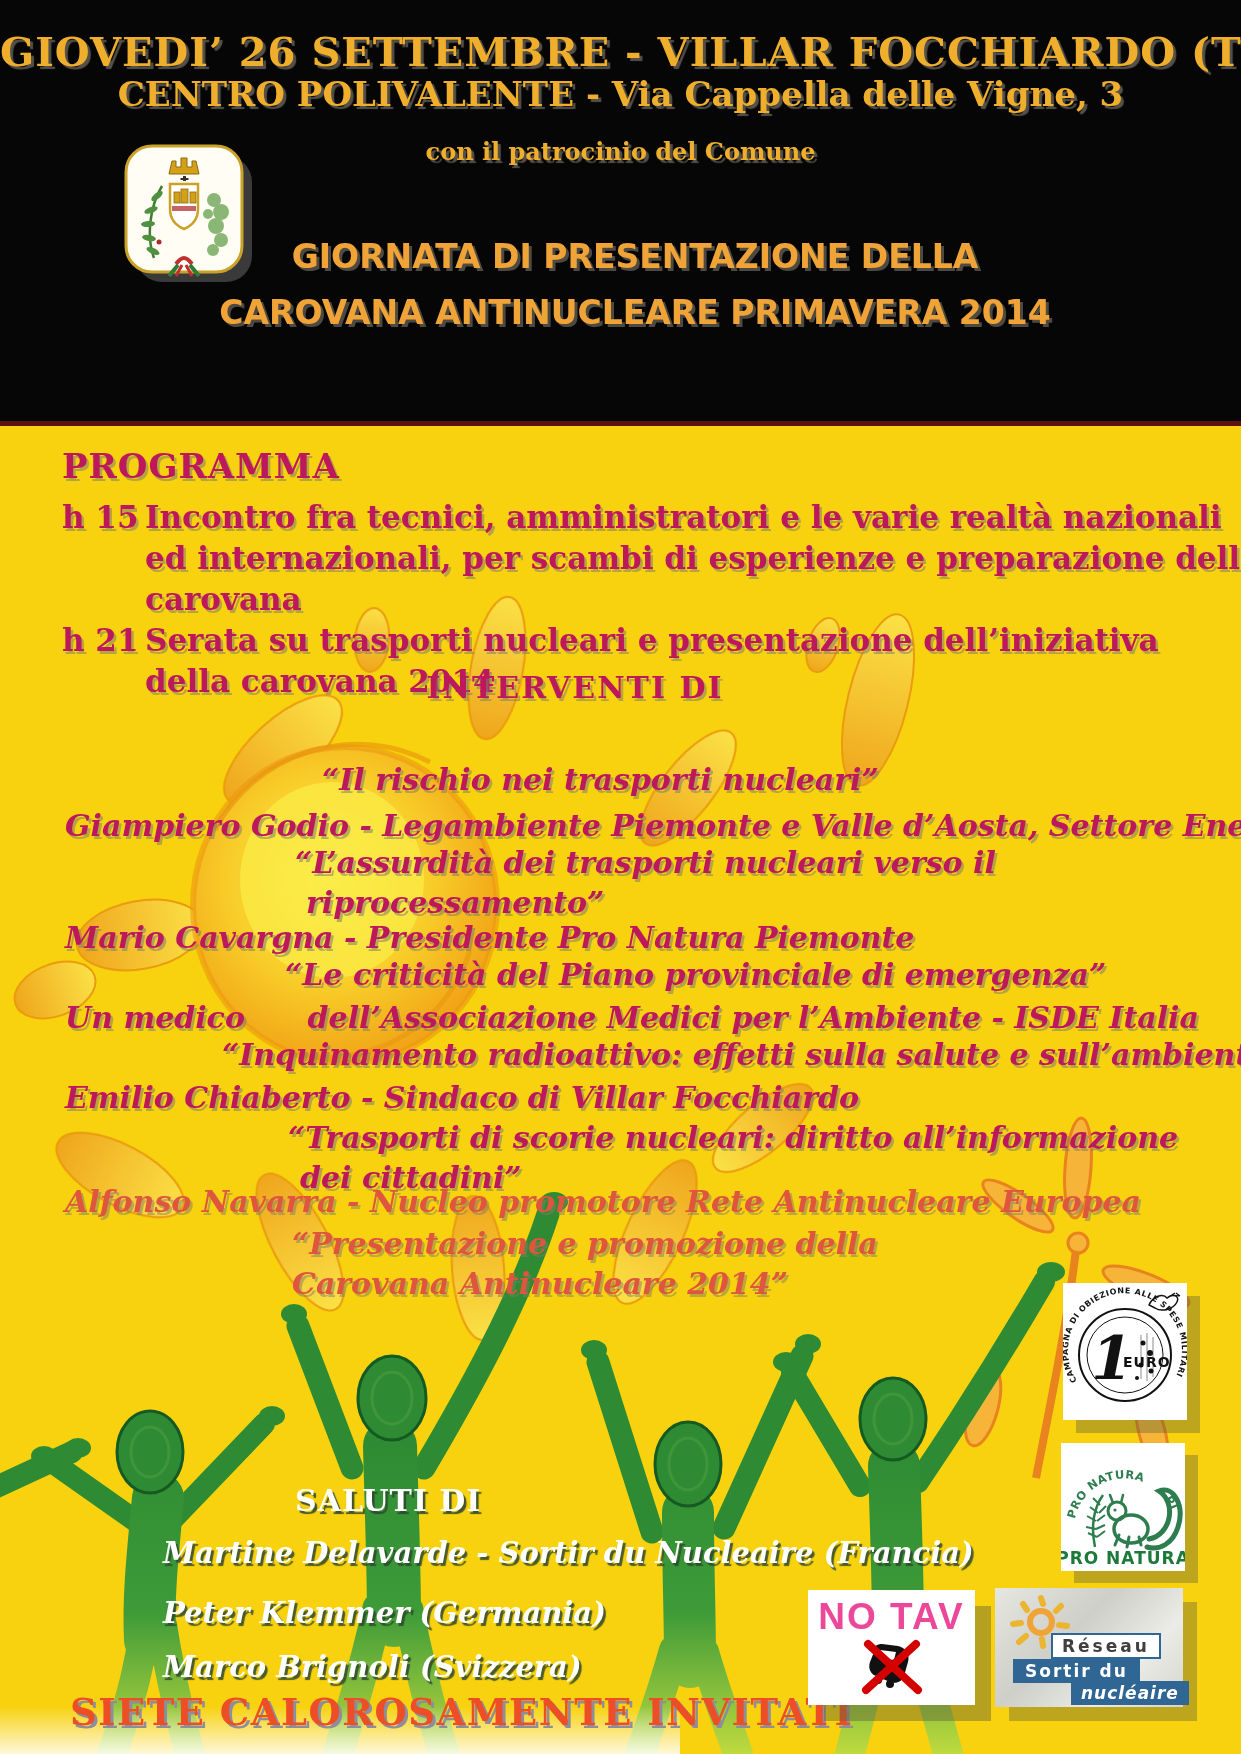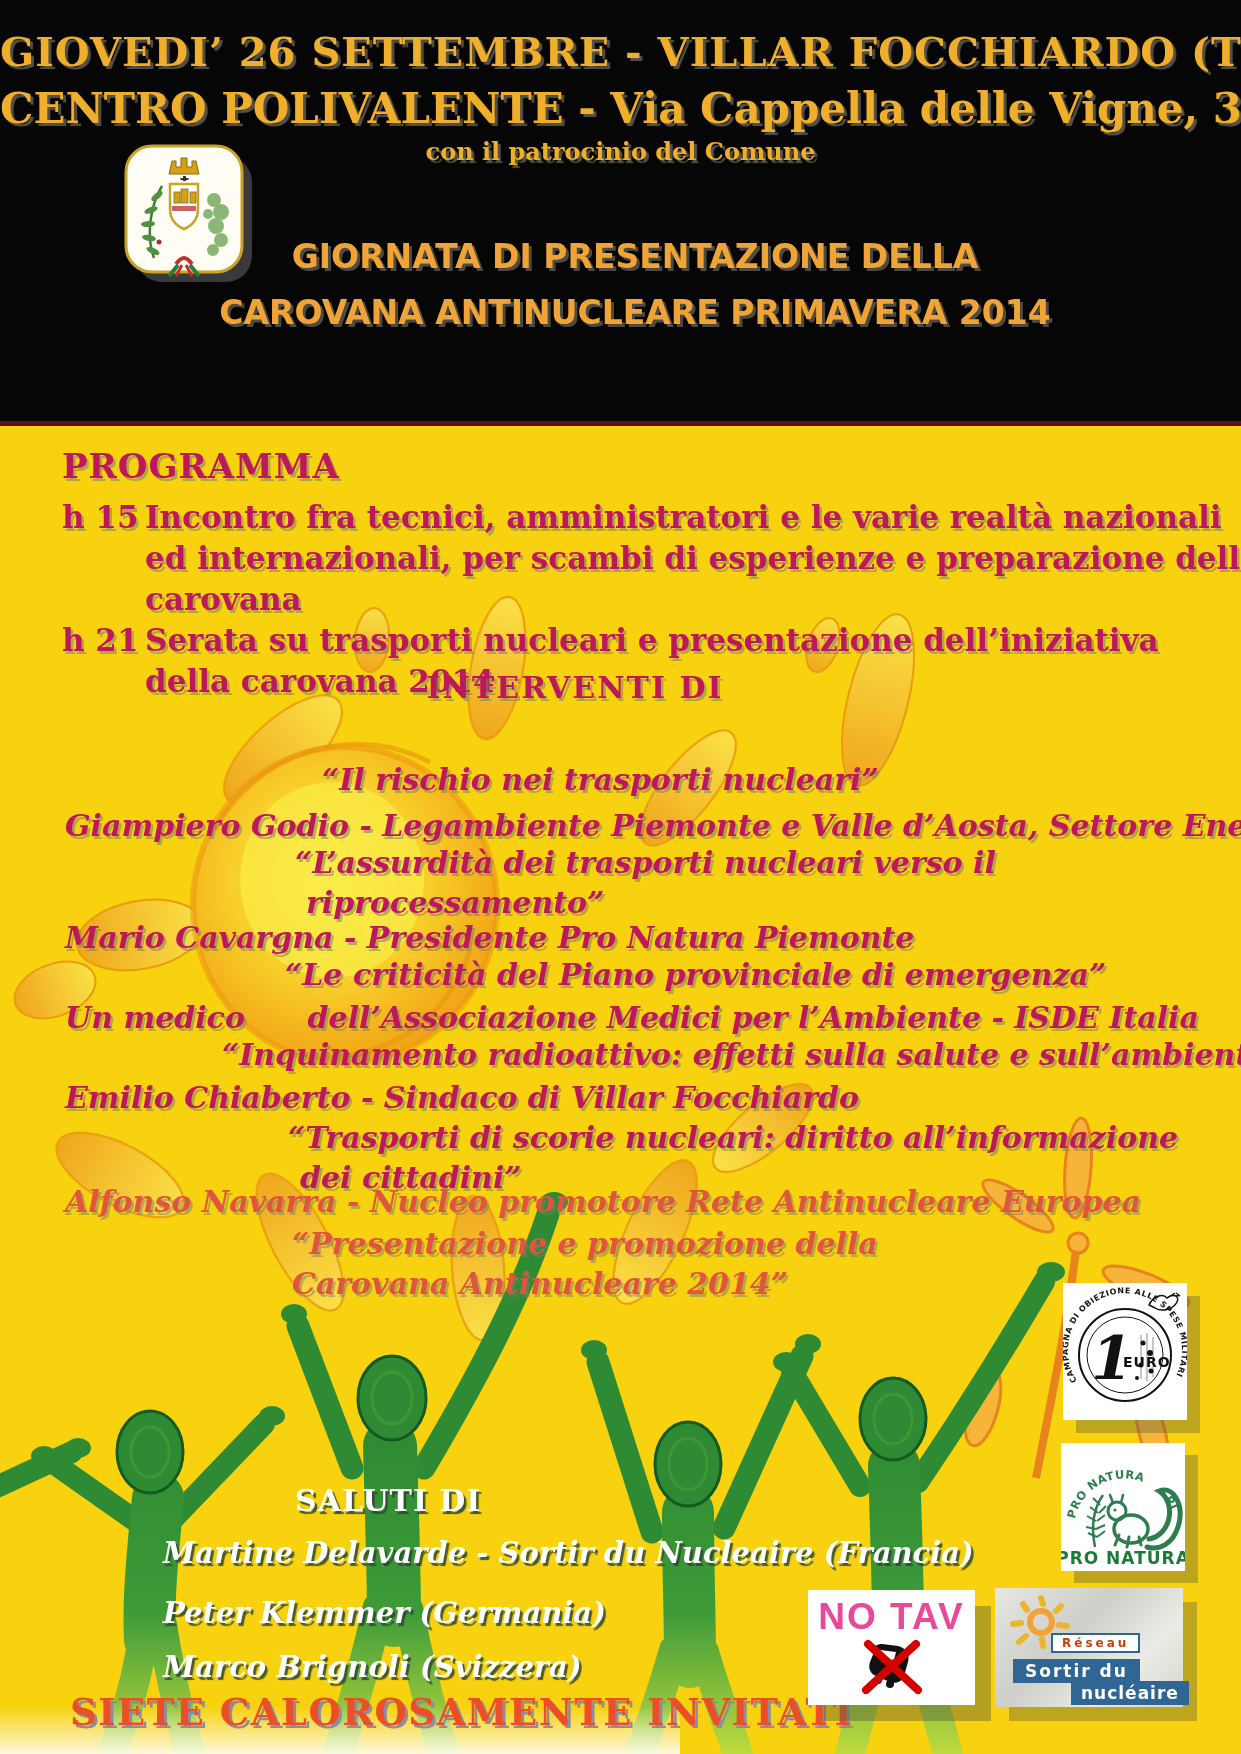--- a/index.html
+++ b/index.html
@@ -4,21 +4,21 @@
 <style>
   html,body{margin:0;padding:0;background:#888;}
   .poster{position:relative;width:1241px;height:1754px;margin:0 auto;overflow:hidden;
     background:#F8D20E;font-family:"DejaVu Serif","Liberation Serif",serif;}
   
   .header{position:absolute;left:0;top:0;width:100%;height:421px;background:#060606;
     border-bottom:5px solid #5c1212;z-index:2;}
   .hl{position:absolute;left:0;width:100%;text-align:center;font-weight:bold;color:#EFAF2C;
     white-space:nowrap;text-shadow:3px 3px 1px #55514a;}
   .hl1{top:28px;font-size:40px;letter-spacing:1px;}
-  .hl2{top:84px;font-size:42px;}
+  .hl2{top:74px;font-size:34px;}
   .hl3{top:137px;font-size:24px;}
   .etl{position:absolute;left:70px;width:1130px;text-align:center;white-space:nowrap;
     font-family:"DejaVu Sans","Liberation Sans",sans-serif;font-weight:bold;
     color:#F0A437;font-size:33px;text-shadow:3px 3px 0 #4e4a42;}
   .et1{top:237px}.et2{top:293px}.et3{top:349px}
   .crest{position:absolute;left:124px;top:144px;width:132px;height:142px;z-index:3;}
   
   .art{position:absolute;left:0;top:426px;width:1241px;height:1328px;z-index:1;pointer-events:none;}
   
   .txt{position:absolute;z-index:3;white-space:nowrap;}
@@ -43,26 +43,26 @@
   .logo-pronatura{left:1061px;top:1443px;width:124px;height:128px;background:#fff;
     box-shadow:13px 12px 0 rgba(100,100,55,.40);}
   .logo-notav{left:808px;top:1590px;width:167px;height:115px;background:#fff;
     box-shadow:16px 16px 0 rgba(100,100,55,.45);text-align:center;}
   .notav-label{font-family:Liberation Sans, sans-serif;font-weight:bold;
     color:#ec4899;font-size:37px;letter-spacing:2px;margin-top:6px;}
   .logo-sortir{left:995px;top:1588px;width:188px;height:119px;
     background:linear-gradient(135deg,#e6e6e2,#cfcfc9 40%,#ebebe7 70%,#d6d6d0);
     box-shadow:14px 14px 0 rgba(100,100,55,.40);font-family:"DejaVu Sans","Liberation Sans",sans-serif;}
   .tag{position:absolute;font-weight:bold;white-space:nowrap;}
-  .tag-reseau{left:56px;top:45px;background:#fff;border:2px solid #2F6694;color:#c2410c;
-    font-size:12px;letter-spacing:3px;padding:1px 9px;}
+  .tag-reseau{left:56px;top:45px;background:#fff;border:2px solid #2F6694;color:#404040;
+    font-size:17px;letter-spacing:3px;padding:1px 9px;}
   .tag-sortir{left:18px;top:71px;background:#2F6694;color:#fff;font-size:17px;
     letter-spacing:2px;padding:2px 12px;}
   .tag-nucleaire{left:76px;top:93px;background:#2F6694;color:#fff;font-size:17px;
-    letter-spacing:1px;padding:2px 10px;}
+    letter-spacing:1px;padding:2px 10px;font-style:italic;}
 </style>
 </head>
 <body>
 
 <div class="poster">
 
   <div class="header">
     <div class="hl hl1">GIOVEDI’ 26 SETTEMBRE - VILLAR FOCCHIARDO (TO)</div>
     <div class="hl hl2">CENTRO POLIVALENTE - Via Cappella delle Vigne, 3</div>
     <div class="hl hl3">con il patrocinio del Comune</div>

